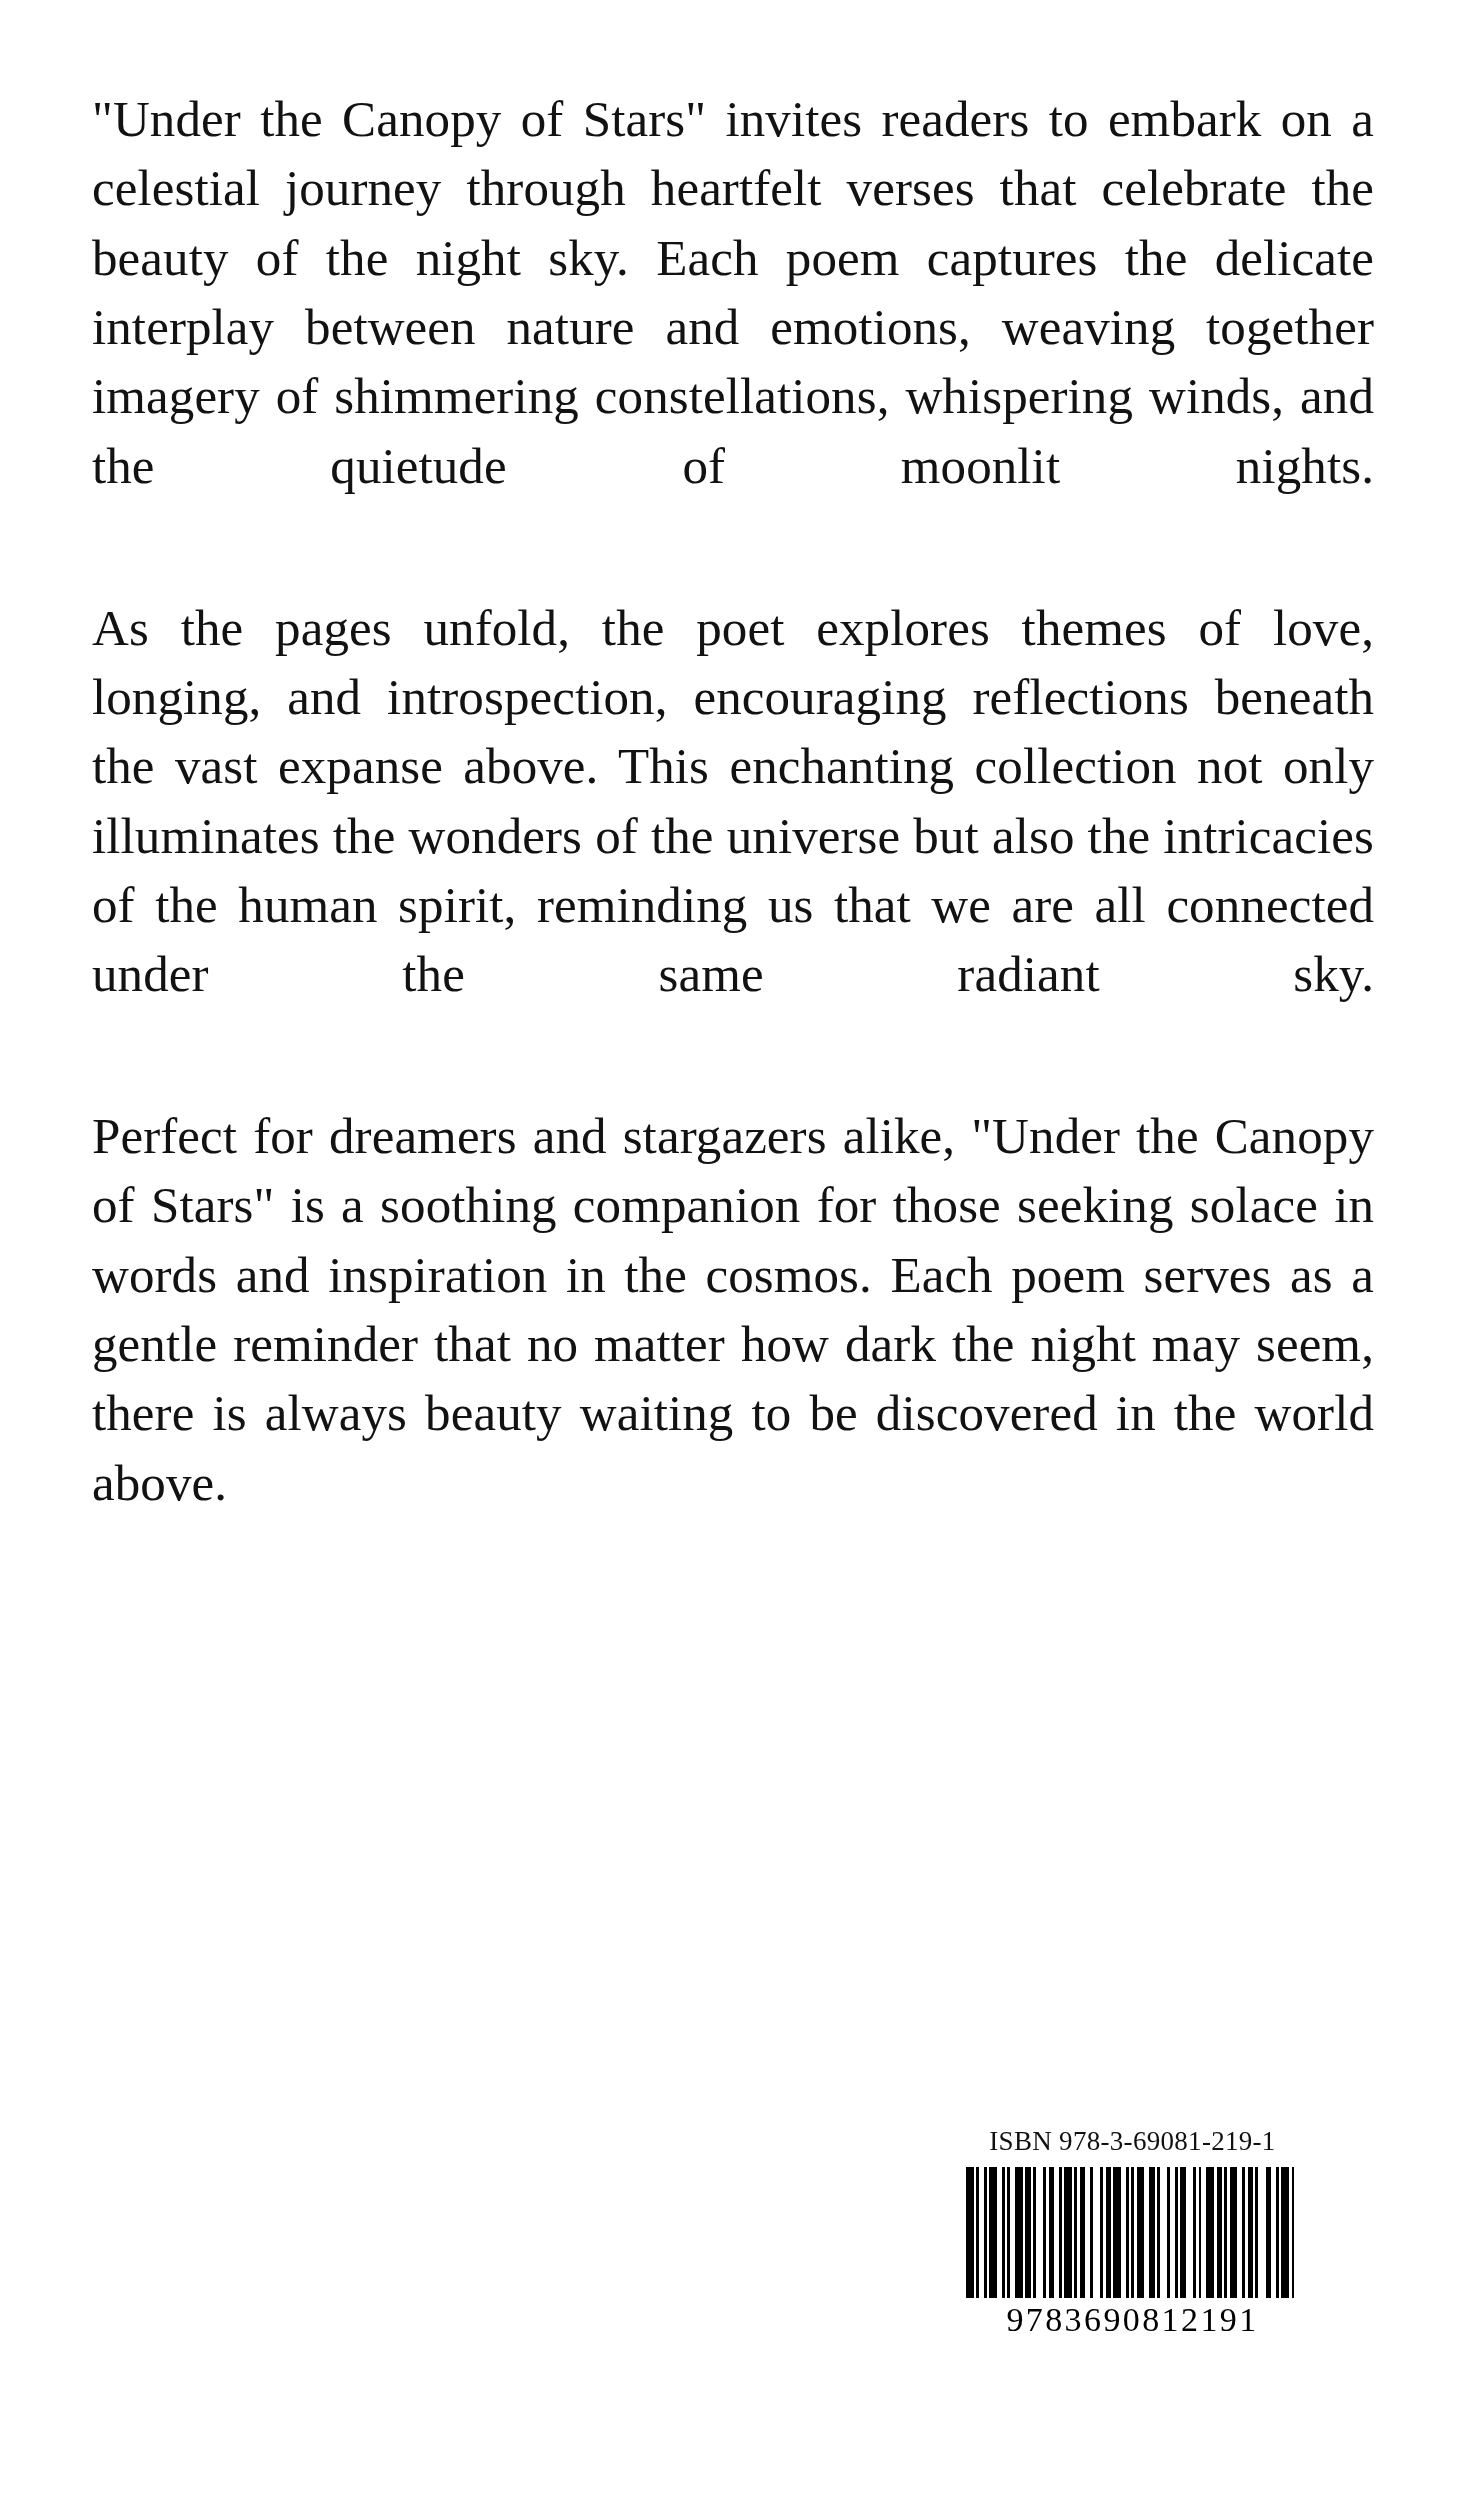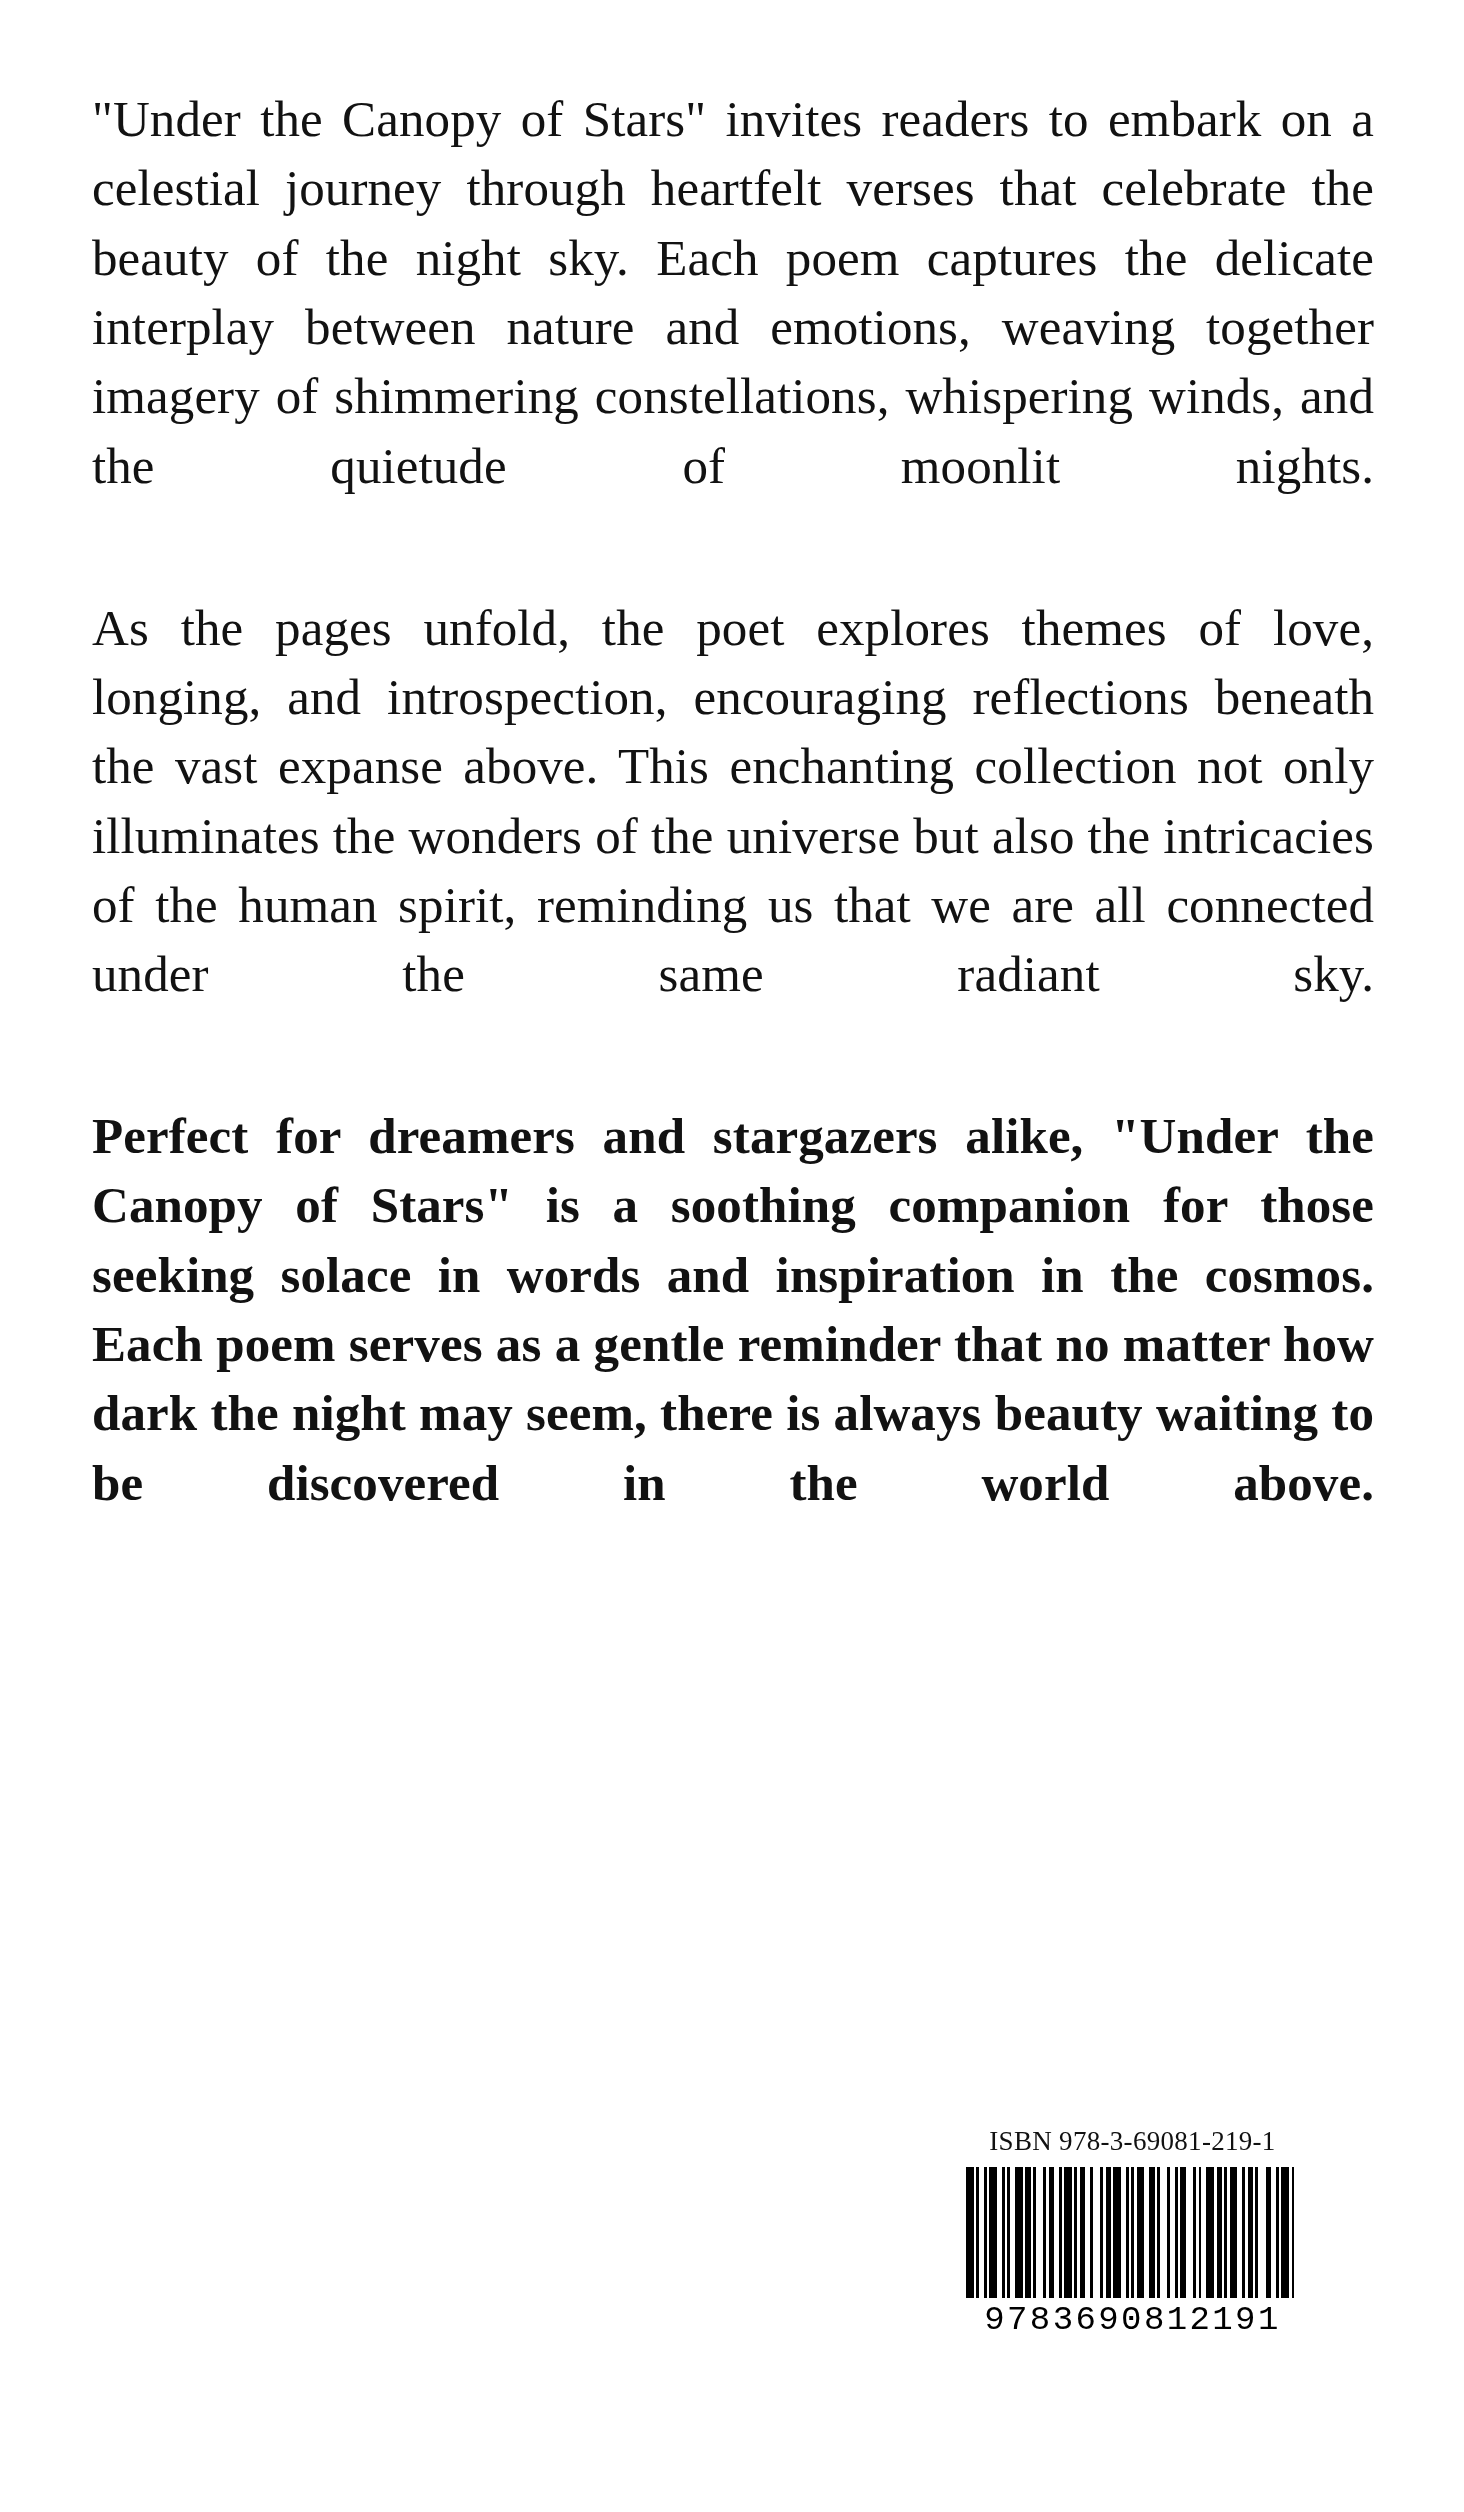--- a/index.html
+++ b/index.html
@@ -38,21 +38,20 @@
     font-size: 51px;
     line-height: 1.36;
     text-align: justify;
     text-justify: inter-word;
     color: #121212;
     letter-spacing: 0.1px;
   }
 
   .blurb p:last-child {
     margin-bottom: 0;
-    font-weight: bold;
   }
 
   
   .blurb p::after {
     content: "";
     display: inline-block;
     width: 100%;
   }
 
   .barcode-block {
@@ -86,21 +85,21 @@
     display: block;
     height: 100%;
     background: #000000;
   }
 
   .barcode .sp {
     background: #ffffff;
   }
 
   .barcode-number {
-    font-family: Liberation Mono, monospace;
+    font-family: Liberation Serif, serif;
     font-size: 34px;
     letter-spacing: 2.4px;
     text-align: center;
     color: #000000;
     margin-top: 3.7px;
     white-space: nowrap;
   }
 </style>
 </head>
 <body>

